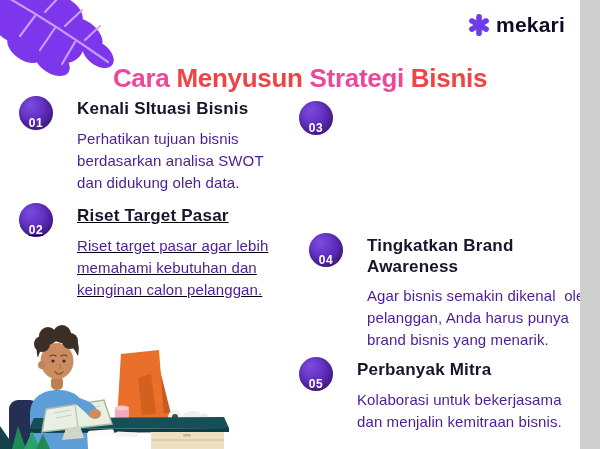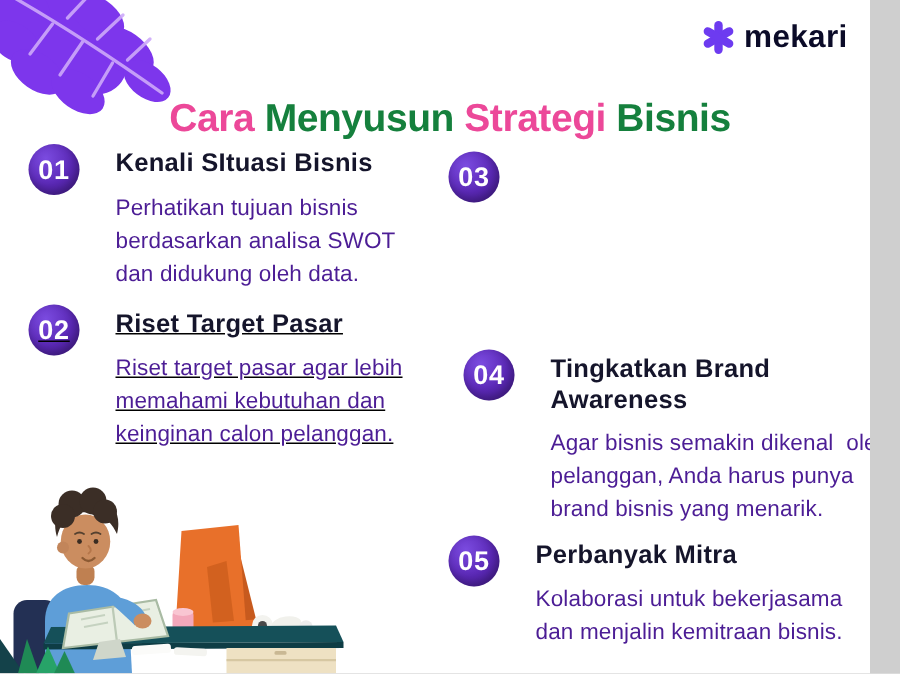--- a/index.html
+++ b/index.html
@@ -14,29 +14,29 @@
   .brand-mark{width:24px;height:24px;display:block;}
   .brand-name{font-size:21px;font-weight:700;color:#0b0b28;letter-spacing:.2px;}
   
   .title{
     position:absolute;top:47px;left:0;right:0;text-align:center;
     transform:translateX(10px);
     font-size:26px;font-weight:700;letter-spacing:-.3px;line-height:1.1;
     font-family:"Liberation Sans",sans-serif;
   }
   .seg-dark{color:#ec4899;}
-  .seg-purple{color:#15803d;}
+  .seg-purple{color:#ef4444;}
   
   .step{position:absolute;display:flex;align-items:flex-start;}
   .badge{
     flex:0 0 34px;width:34px;height:34px;border-radius:50%;
     background:radial-gradient(circle at 34% 28%, #7b4be0 0%, #5a28b5 55%, #4c1f9d 100%);
     box-shadow:inset -2px -3px 6px rgba(0,0,0,.28);
-    color:#ffffff;font-weight:700;font-size:18px;letter-spacing:.5px;
-    display:flex;align-items:center;justify-content:center;
+    color:#ffffff;font-weight:700;font-size:12px;letter-spacing:.5px;
+    display:flex;align-items:flex-end;justify-content:center;
   }
   .step-text{margin-left:24px;}
   .step-heading{
     font-size:17px;font-weight:700;color:#15152b;line-height:1.22;
     letter-spacing:.2px;margin:3px 0 8px;white-space:pre-line;
   }
   .step-body{
     font-size:15px;color:#4c1d95;line-height:22px;letter-spacing:.1px;
     white-space:pre-wrap;
   }

